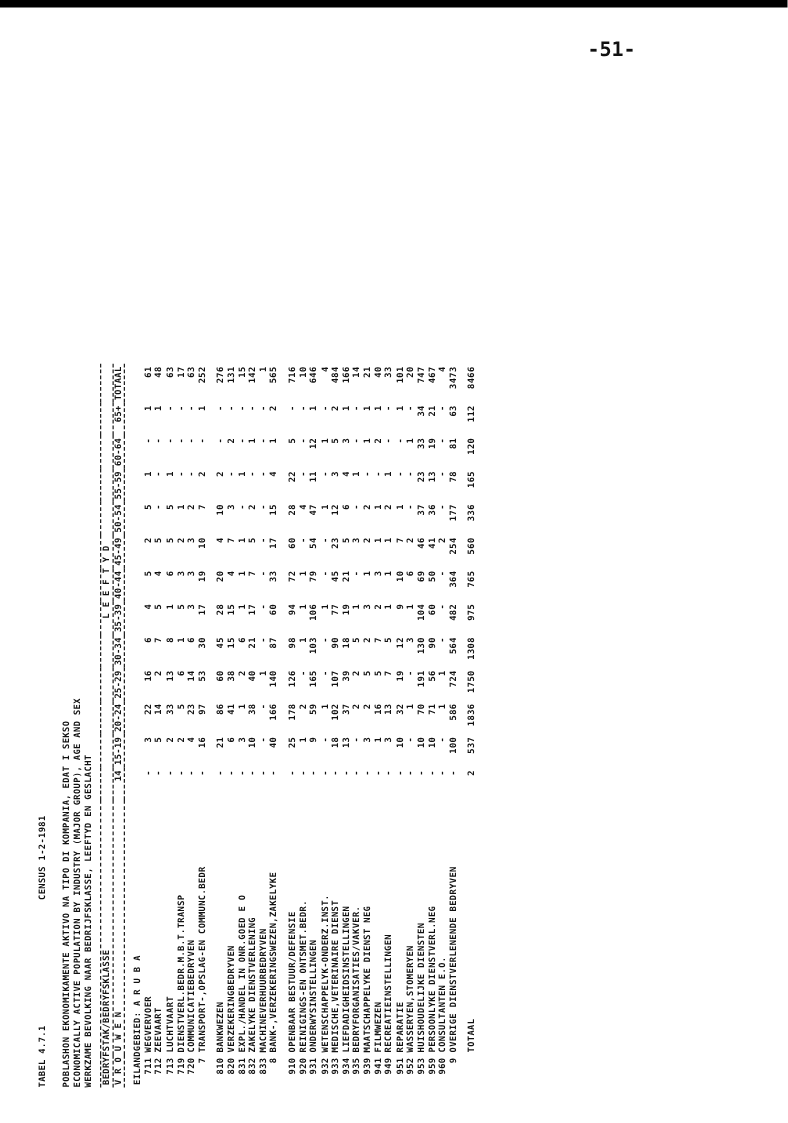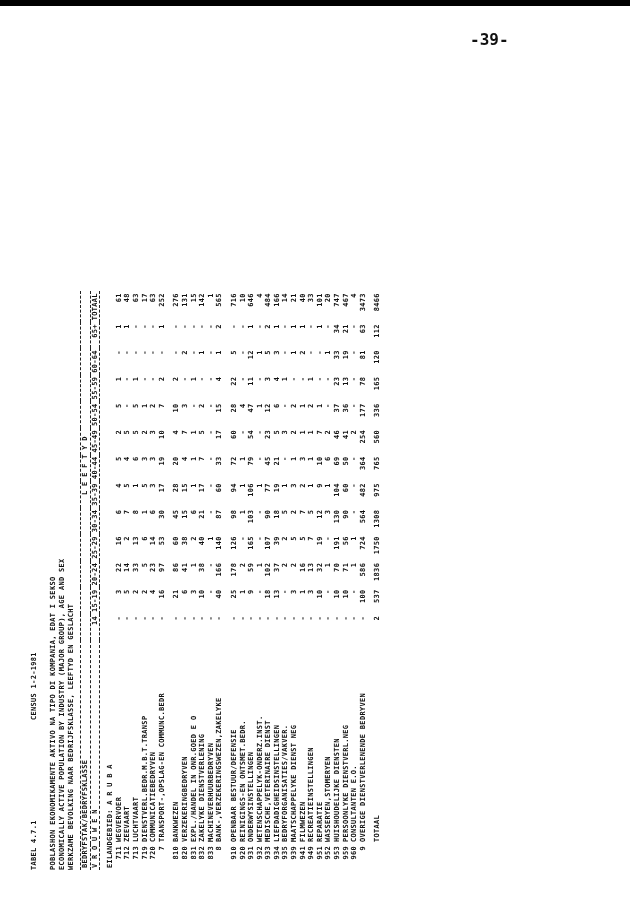--- a/index.html
+++ b/index.html
@@ -16,21 +16,21 @@
   td.num,th.num{text-align:right;width:22px;}
   td.code{width:22px;text-align:right;}
   td.name{width:200px;}
   tr.gap td{height:6px;}
   .sec td{padding-top:6px;}
 </style>
 </head>
 <body>
 
 <div class="topbar"></div>
-<div class="pagenum">-39-</div>
+<div class="pagenum">-51-</div>
 
 <div class="rot">
   <div class="hdr">
     <div class="t1"><span>TABEL 4.7.1</span><span>CENSUS 1-2-1981</span></div>
     <div>POBLASHON EKONOMIKAMENTE AKTIVO NA TIPO DI KOMPANIA, EDAT I SEKSO</div>
     <div>ECONOMICALLY ACTIVE POPULATION BY INDUSTRY (MAJOR GROUP), AGE AND SEX</div>
     <div>WERKZAME BEVOLKING NAAR BEDRIJFSKLASSE, LEEFTYD EN GESLACHT</div>
   </div>
   <table>
     <thead>

